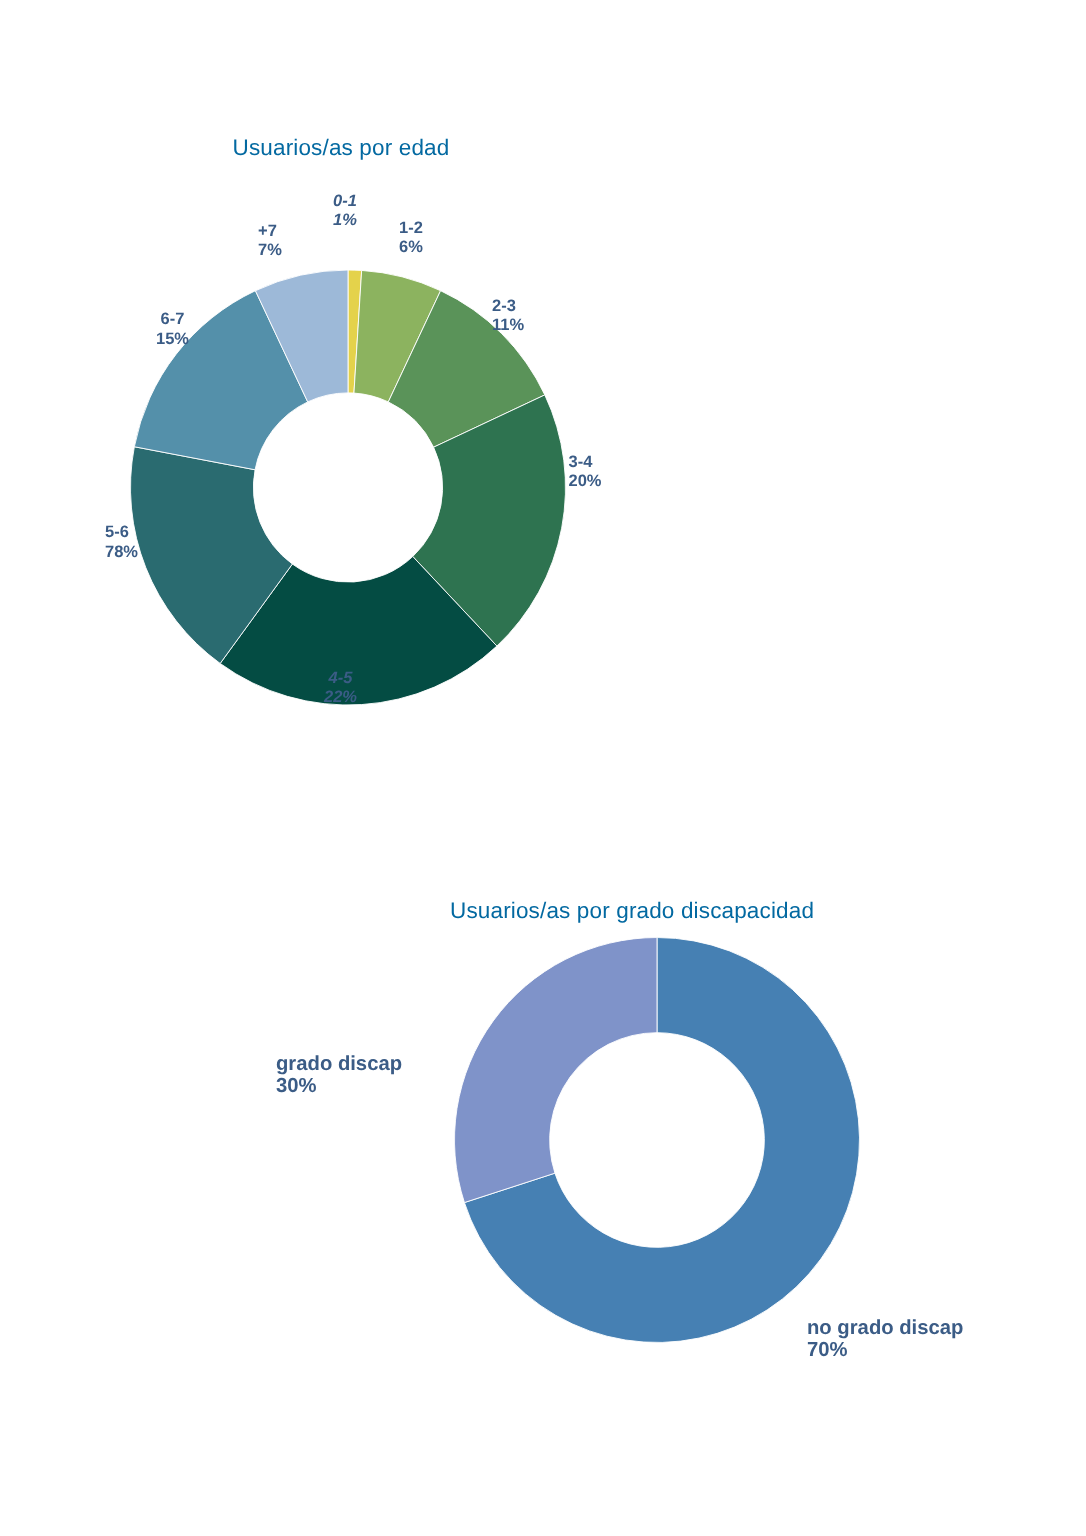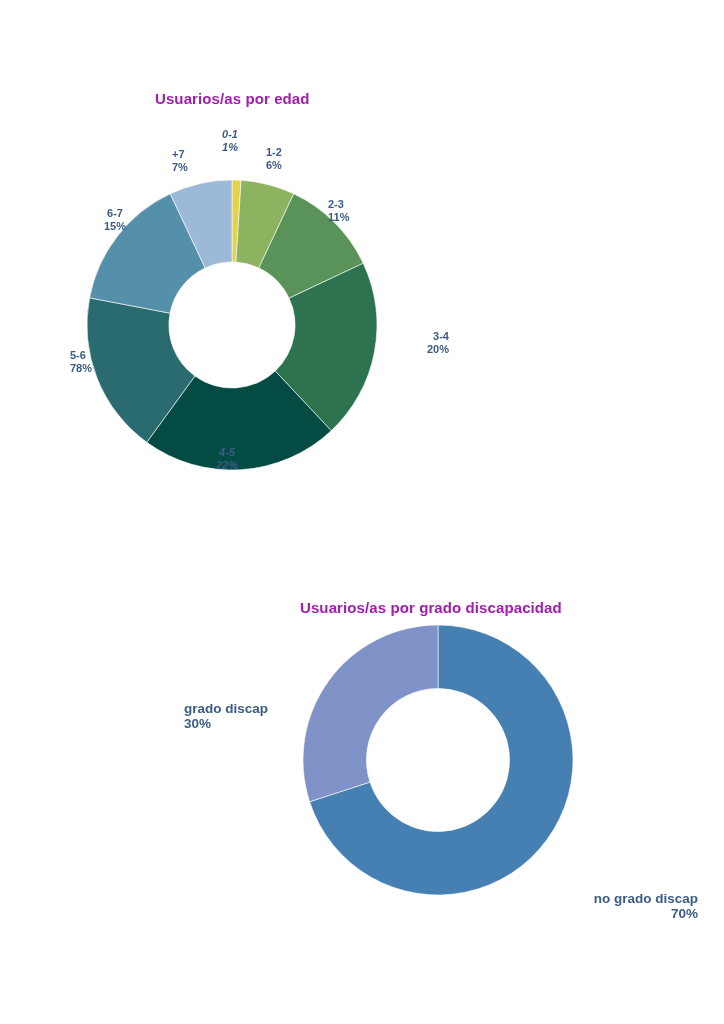--- a/index.html
+++ b/index.html
@@ -34,22 +34,22 @@
   #chart-disability-block {
     left: 180px;
     top: 560px;
     width: 544px;
     height: 400px;
   }
 
   .chart-title {
     position: absolute;
     font-size: 15px;
-    font-weight: bold;
-    color: #a21caf;
+    font-weight: normal;
+    color: #0369a1;
     letter-spacing: 0.1px;
     white-space: nowrap;
   }
   #chart-age-title {
     left: 155px;
     top: 10px;
   }
   #chart-disability-title {
     left: 120px;
     top: 10px;
@@ -144,21 +144,21 @@
     <div class="slice-label align-left" style="left:266px; top:66px; width:60px;">
       <span>1-2</span>
       <span class="pct">6%</span>
     </div>
 
     <div class="slice-label align-left" style="left:328px; top:118px; width:70px;">
       <span>2-3</span>
       <span class="pct">11%</span>
     </div>
 
-    <div class="slice-label align-left" style="left:379px; top:250px; width:70px;text-align:right;">
+    <div class="slice-label align-left" style="left:379px; top:222px; width:70px;">
       <span>3-4</span>
       <span class="pct">20%</span>
     </div>
 
     <div class="slice-label align-center" style="left:192px; top:366px; width:70px;">
       <span>4-5</span>
       <span class="pct">22%</span>
     </div>
 
     <div class="slice-label align-left" style="left:70px; top:269px; width:60px;">
@@ -189,21 +189,21 @@
             <path d="M 6.607370300154287 176.71729424061792 A 135 135 0 0 1 134.99999999999997 0 L 135 63.45 A 71.55 71.55 0 0 0 66.95190625908177 157.1101659475275 Z" fill="#7f93c9" stroke="#ffffff" stroke-width="0.6"></path>
           </g>
       </svg>
     </div>
 
     <div class="slice-label big align-left" style="left:4px; top:141px; width:130px;">
       <span>grado discap</span>
       <span class="pct">30%</span>
     </div>
 
-    <div class="slice-label big align-left" style="left:358px; top:331px; width:160px;text-align:right;">
+    <div class="slice-label big align-left" style="left:358px; top:317px; width:160px;">
       <span>no grado discap</span>
       <span class="pct">70%</span>
     </div>
 
   </div>
 
 
 </div>
 
 </body></html>

